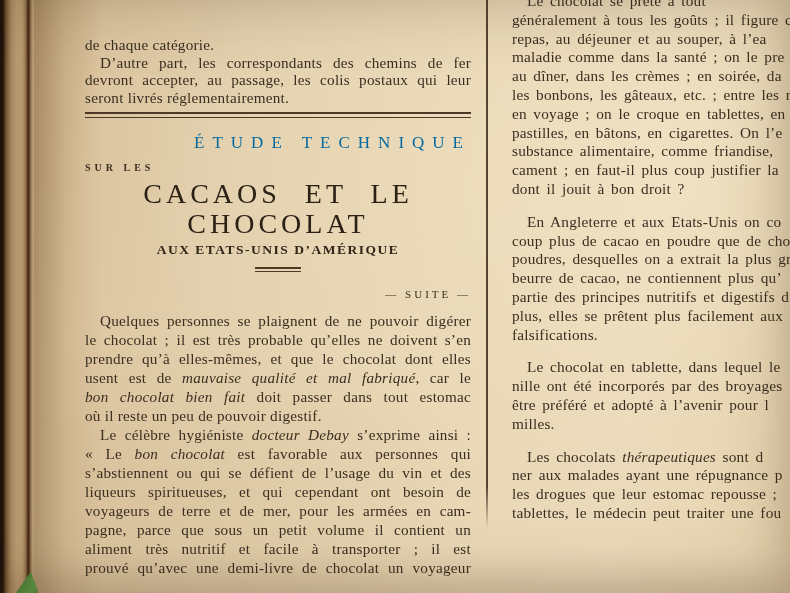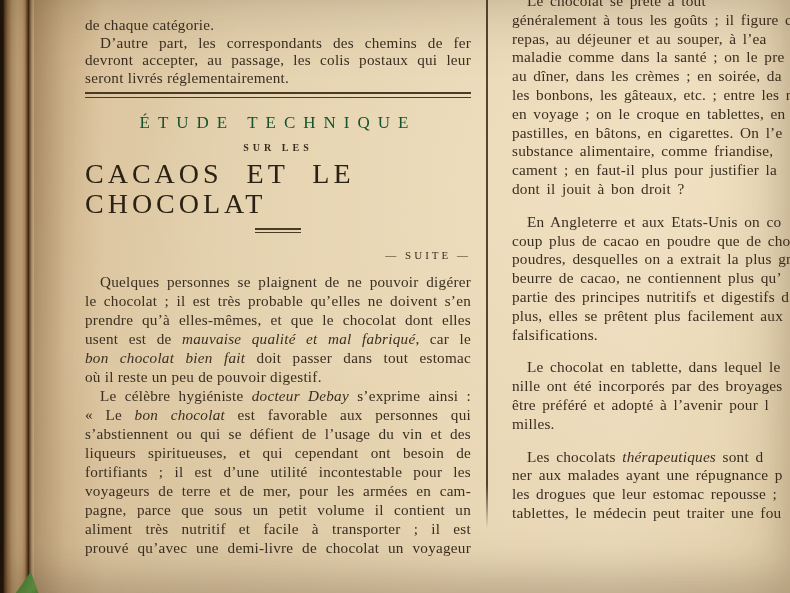--- a/index.html
+++ b/index.html
@@ -37,32 +37,32 @@
     background:linear-gradient(115deg,#3c7a31,#5fa54c 60%,#477f37);
     clip-path:polygon(8% 100%,42% 0,100% 100%);
     transform:rotate(14deg);
   }
 
   
   .col-left{
     position:absolute;left:85px;top:0;width:386px;z-index:5;
     font-size:15.2px;letter-spacing:.25px;
   }
-  .intro{padding-top:16px;line-height:17.6px;}
+  .intro{padding-top:16px;line-height:17.6px;margin-top:20px;}
   .tline{min-height:1em;}
   .tline.just{text-align:justify;text-align-last:justify;}
   .tline.indent{text-indent:15px;}
   .it{font-style:italic;}
   .double-rule{
     margin-top:6px;height:3px;
     border-top:2.5px solid #4c3a27;border-bottom:1.5px solid #4c3a27;
   }
-  .h-over{margin-top:15px;text-align:center;font-size:17px;letter-spacing:8px;color:#14532d;}
-  .h-surles{margin-top:9px;text-align:center;font-size:10px;font-weight:bold;letter-spacing:4px;color:#3a2d1e;}
-  .h-title{margin-top:6px;font-size:28px;letter-spacing:4px;word-spacing:13px;color:#2b2115;line-height:30px;}
+  .h-over{margin-top:15px;text-align:right;font-size:17px;letter-spacing:8px;color:#0369a1;}
+  .h-surles{margin-top:9px;text-align:left;font-size:10px;font-weight:bold;letter-spacing:4px;color:#3a2d1e;}
+  .h-title{margin-top:6px;text-align:center;font-size:28px;letter-spacing:4px;word-spacing:13px;color:#2b2115;line-height:30px;}
   .h-sub{margin-top:3px;text-align:center;font-size:13.5px;font-weight:bold;letter-spacing:1.5px;color:#2f2518;}
   .title-rule{
     margin:9px auto 0;width:46px;height:2px;
     border-top:2px solid #4c3a27;border-bottom:1px solid #4c3a27;
   }
   .suite{margin-top:16px;text-align:right;font-size:11px;letter-spacing:3px;color:#3a2d1e;}
   .para{margin-top:11px;line-height:19px;}
   .para + .para{margin-top:0;}
 
   
@@ -93,56 +93,56 @@
     <div class="intro" id="intro">
         <div class="tline"><span>de chaque catégorie.</span></div>
         <div class="tline just indent"><span>D’autre part, les correspondants des chemins de fer</span></div>
         <div class="tline just"><span>devront accepter, au passage, les colis postaux qui leur</span></div>
         <div class="tline"><span>seront livrés réglementairement.</span></div>
       </div>
     <div class="double-rule"></div>
     <div class="h-over">ÉTUDE TECHNIQUE</div>
     <div class="h-surles">SUR LES</div>
     <div class="h-title">CACAOS ET LE CHOCOLAT</div>
+    <div class="h-sub">AUX ETATS-UNIS D’AMÉRIQUE</div>
     <div class="title-rule"></div>
     <div class="suite">— SUITE —</div>
     <div class="para" id="para1">
         <div class="tline just indent"><span>Quelques personnes se plaignent de ne pouvoir digérer</span></div>
         <div class="tline just"><span>le chocolat ; il est très probable qu’elles ne doivent s’en</span></div>
         <div class="tline just"><span>prendre qu’à elles-mêmes, et que le chocolat dont elles</span></div>
         <div class="tline just"><span>usent est de </span><span class="it">mauvaise qualité et mal fabriqué</span><span>, car le</span></div>
         <div class="tline just"><span class="it">bon chocolat bien fait</span><span> doit passer dans tout estomac</span></div>
         <div class="tline"><span>où il reste un peu de pouvoir digestif.</span></div>
       </div>
     <div class="para" id="para2">
         <div class="tline just indent"><span>Le célèbre hygiéniste </span><span class="it">docteur Debay</span><span> s’exprime ainsi :</span></div>
         <div class="tline just"><span>« Le </span><span class="it">bon chocolat</span><span> est favorable aux personnes qui</span></div>
         <div class="tline just"><span>s’abstiennent ou qui se défient de l’usage du vin et des</span></div>
         <div class="tline just"><span>liqueurs spiritueuses, et qui cependant ont besoin de</span></div>
-        <div class="tline just"><span>fortifiants ; il est d’une utilité incontestable pour les</span></div>
         <div class="tline just"><span>voyageurs de terre et de mer, pour les armées en cam-</span></div>
         <div class="tline just"><span>pagne, parce que sous un petit volume il contient un</span></div>
         <div class="tline just"><span>aliment très nutritif et facile à transporter ; il est</span></div>
         <div class="tline just"><span>prouvé qu’avec une demi-livre de chocolat un voyageur</span></div>
       </div>
   </div>
 
   <div class="vdivider"></div>
 
   <div class="col-right" id="rcol">
       <div class="tline indent cut-top"><span>Le chocolat se prête à tout</span></div>
       <div class="tline"><span>généralement à tous les goûts ; il figure c</span></div>
       <div class="tline"><span>repas, au déjeuner et au souper, à l’ea</span></div>
       <div class="tline"><span>maladie comme dans la santé ; on le pre</span></div>
       <div class="tline"><span>au dîner, dans les crèmes ; en soirée, da</span></div>
       <div class="tline"><span>les bonbons, les gâteaux, etc. ; entre les r</span></div>
       <div class="tline"><span>en voyage ; on le croque en tablettes, en</span></div>
       <div class="tline"><span>pastilles, en bâtons, en cigarettes. On l’e</span></div>
       <div class="tline"><span>substance alimentaire, comme friandise,</span></div>
-      <div class="tline"><span>cament ; en faut-il plus pour justifier la</span></div>
+      <div class="tline"><span>cament ; en faut-il plus coup justifier la</span></div>
       <div class="tline"><span>dont il jouit à bon droit ?</span></div>
       <div class="tline indent pgap"><span>En Angleterre et aux Etats-Unis on co</span></div>
       <div class="tline"><span>coup plus de cacao en poudre que de choc</span></div>
       <div class="tline"><span>poudres, desquelles on a extrait la plus gr</span></div>
       <div class="tline"><span>beurre de cacao, ne contiennent plus qu’</span></div>
       <div class="tline"><span>partie des principes nutritifs et digestifs d</span></div>
       <div class="tline"><span>plus, elles se prêtent plus facilement aux</span></div>
       <div class="tline"><span>falsifications.</span></div>
       <div class="tline indent pgap"><span>Le chocolat en tablette, dans lequel le</span></div>
       <div class="tline"><span>nille ont été incorporés par des broyages</span></div>

